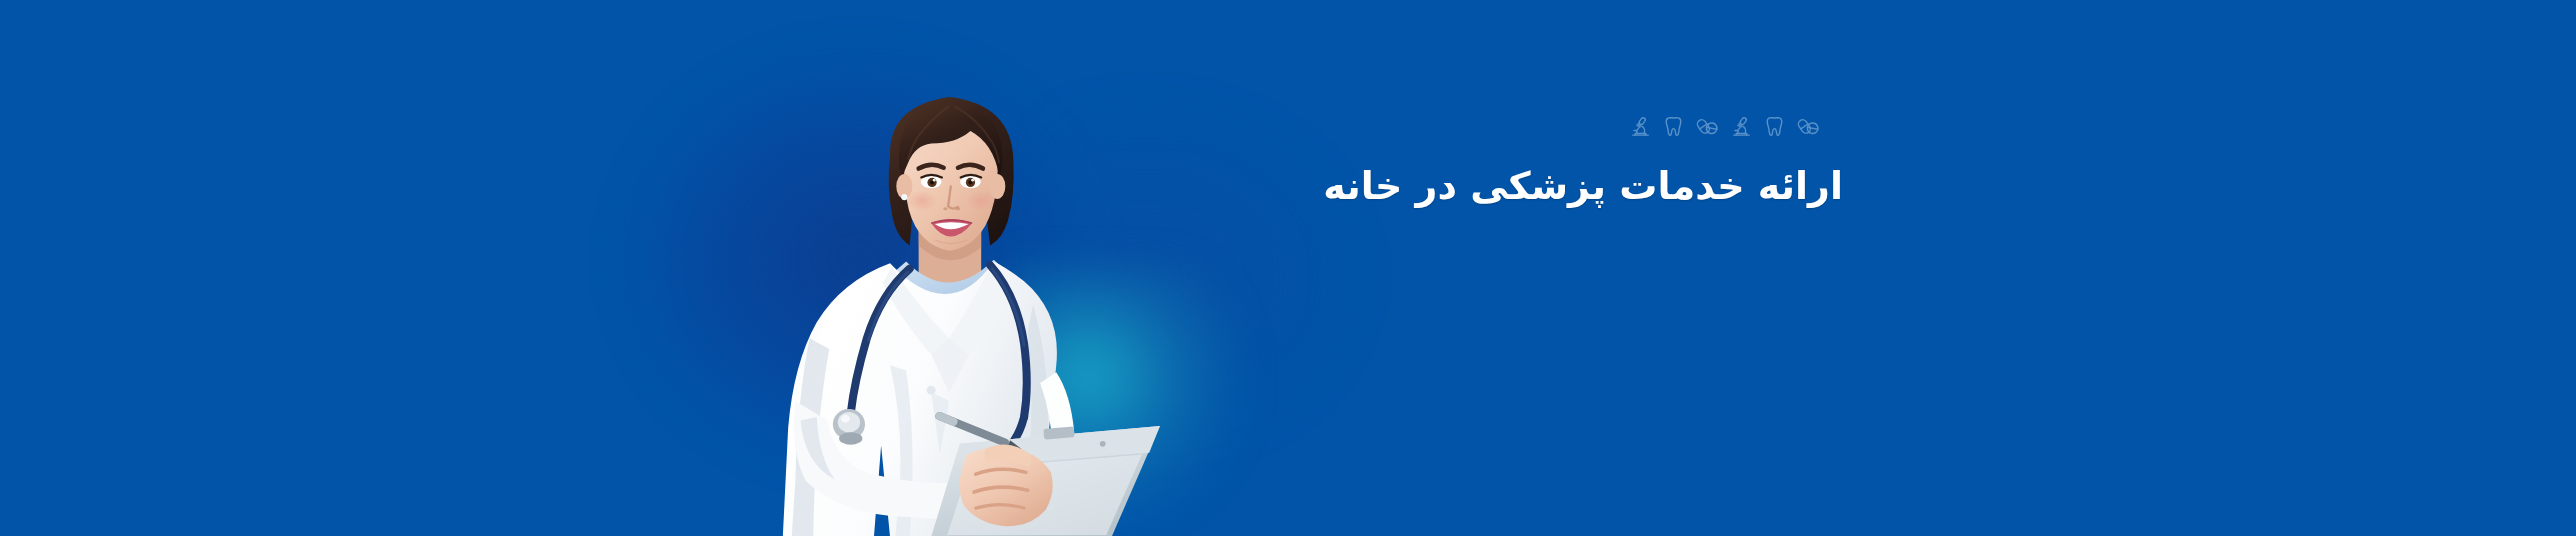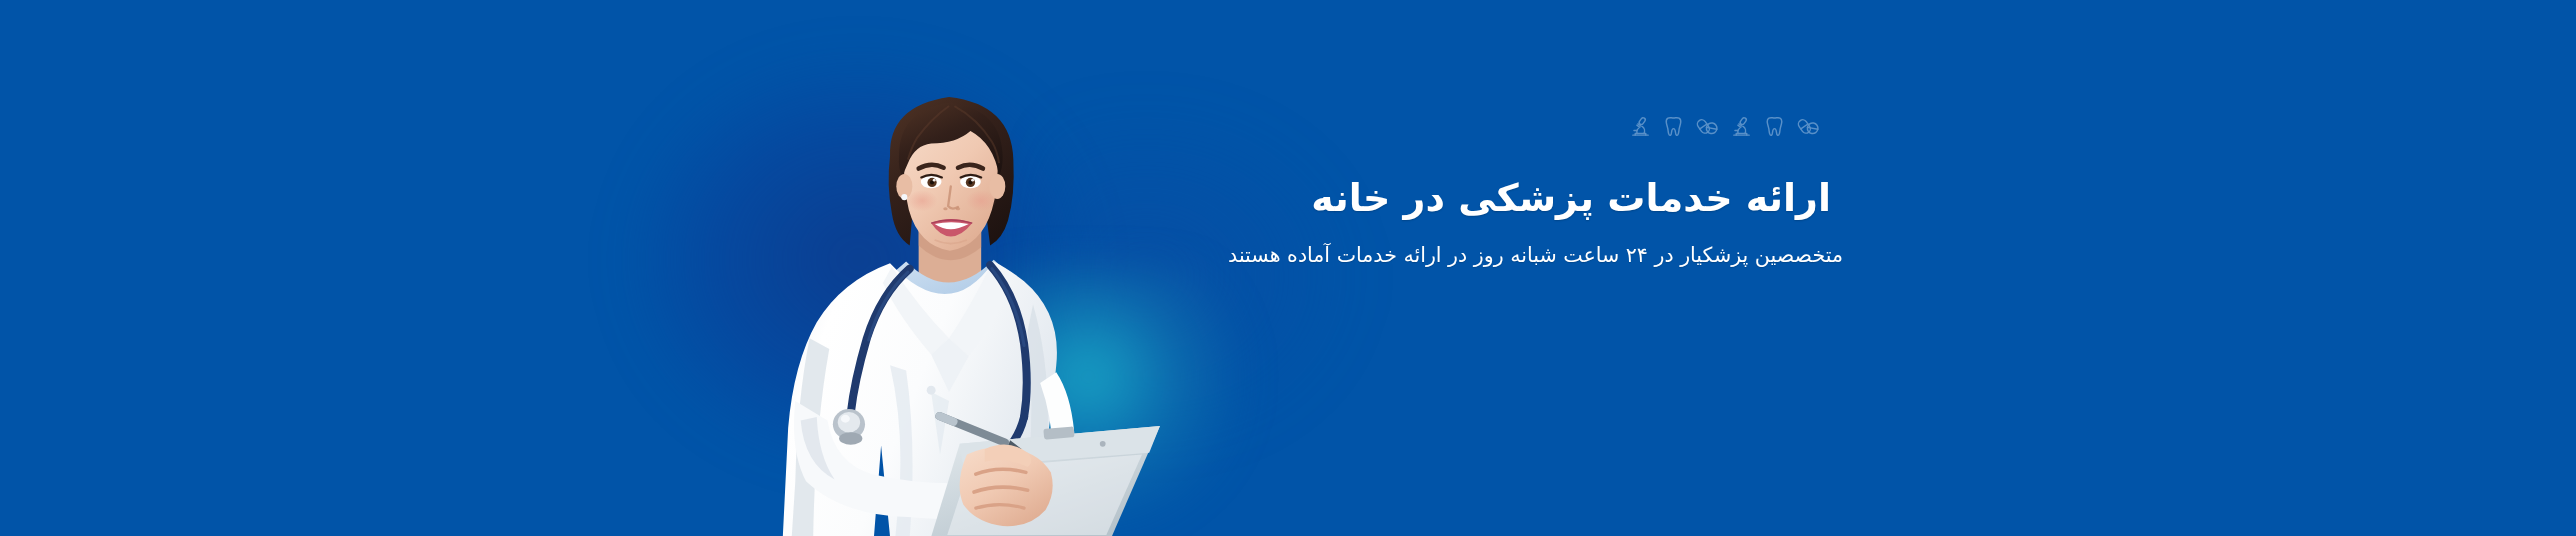--- a/index.html
+++ b/index.html
@@ -105,21 +105,21 @@
   
   .copy {
     position: absolute;
     right: 733px;
     top: 161px;
     width: 1109px;
     text-align: right;
     direction: rtl;
   }
   .headline {
-    margin: 12px;
+    margin: 0;
     color: #ffffff;
     font-size: 38px;
     font-weight: bold;
     line-height: 1.35;
     letter-spacing: 0px;
     white-space: nowrap;
     text-shadow: 0 0.9px 1.8px rgba(0,0,0,0.18);
   }
   .subcopy {
     margin: 12.5px 0 0 0;
@@ -396,17 +396,16 @@
         <path d="M9.3 9.2 l3.4 2.5"></path>
         <path d="M8.2 10.6 l3.1 2.3"></path>
         <path d="M5.2 16.2h3.2"></path>
       </svg>
     </span>
 
   </div>
 
   <div class="copy">
     <h1 class="headline">ارائه خدمات پزشکی در خانه</h1>
-    <p class="subcopy">متخصصین پزشکیار در ۲۴ ساعت شبانه روز در ارائه خدمات آماده هستند</p>
   </div>
 
 </div>
 
 
 </body></html>

